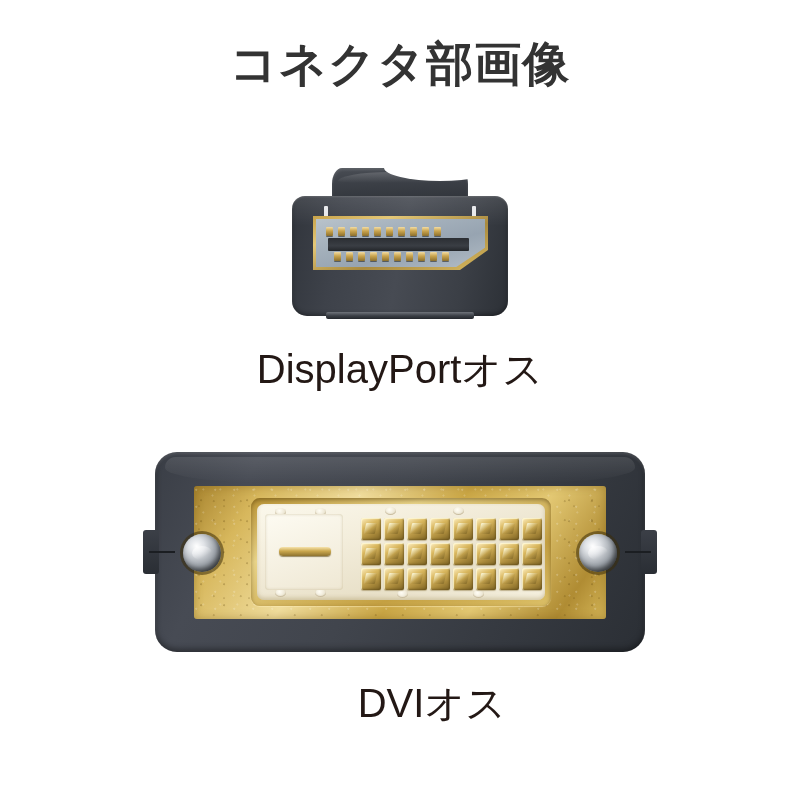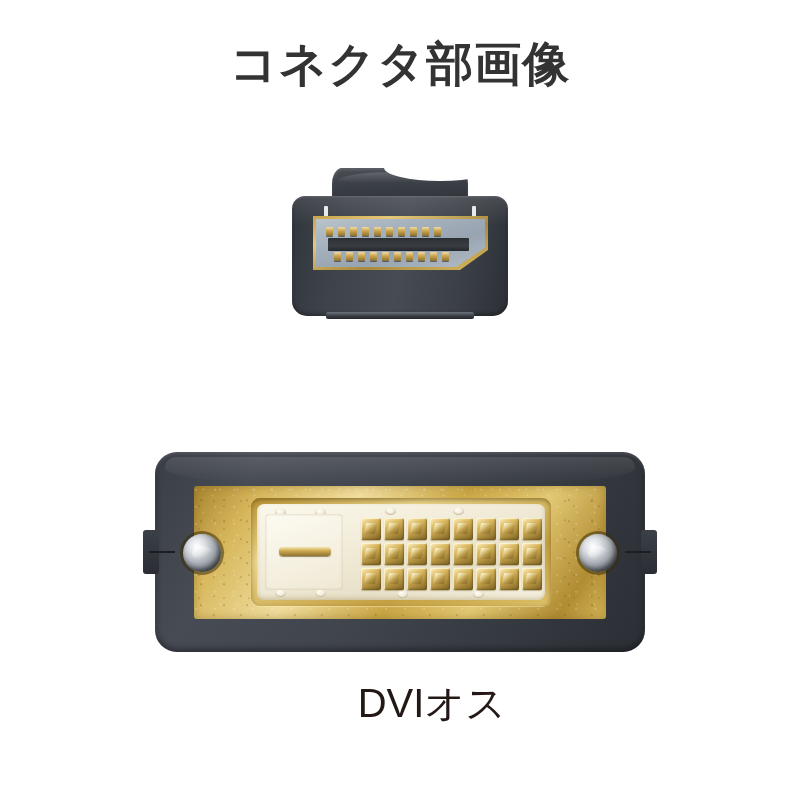--- a/index.html
+++ b/index.html
@@ -420,20 +420,21 @@
           <span class="dp-pin"></span>
           <span class="dp-pin"></span>
           <span class="dp-pin"></span>
         </div>
       </div>
     </div>
 
     <div class="dp-lip"></div>
   </div>
 
+  <div class="caption" id="dp-caption">DisplayPortオス</div>
 
   <div id="dvi-figure">
 
     <div class="dvi-hood"></div>
 
     <div class="dvi-side-tab left"></div>
     <div class="dvi-side-tab right"></div>
     <div class="dvi-side-seam left"></div>
     <div class="dvi-side-seam right"></div>
 

